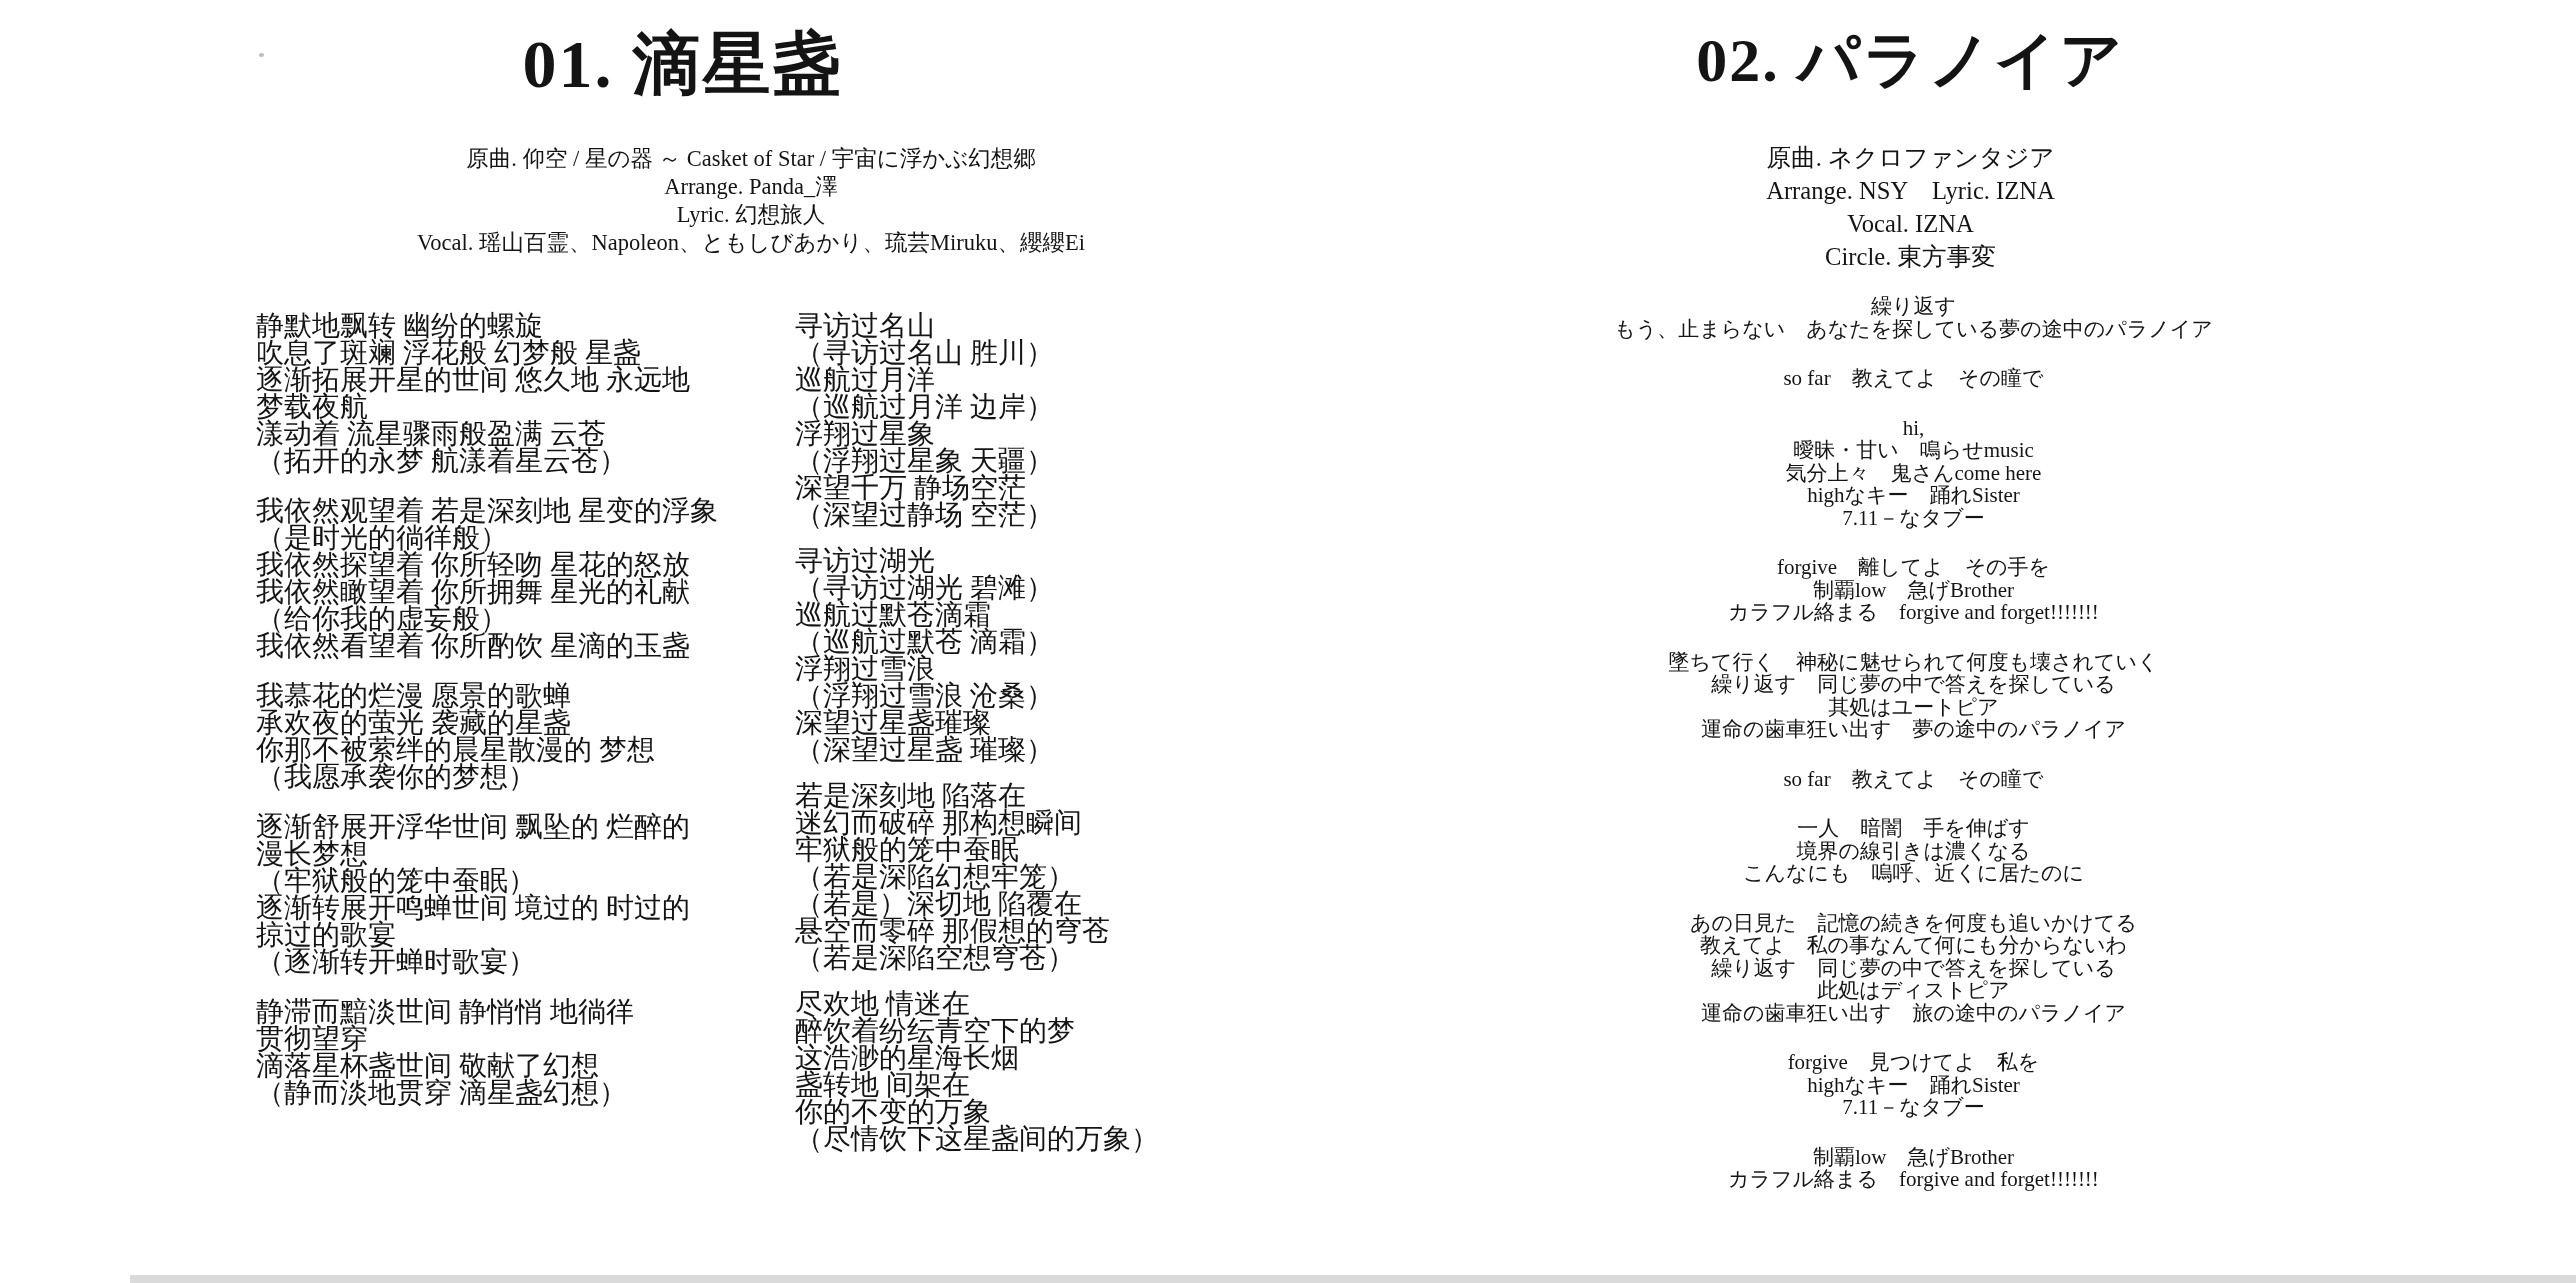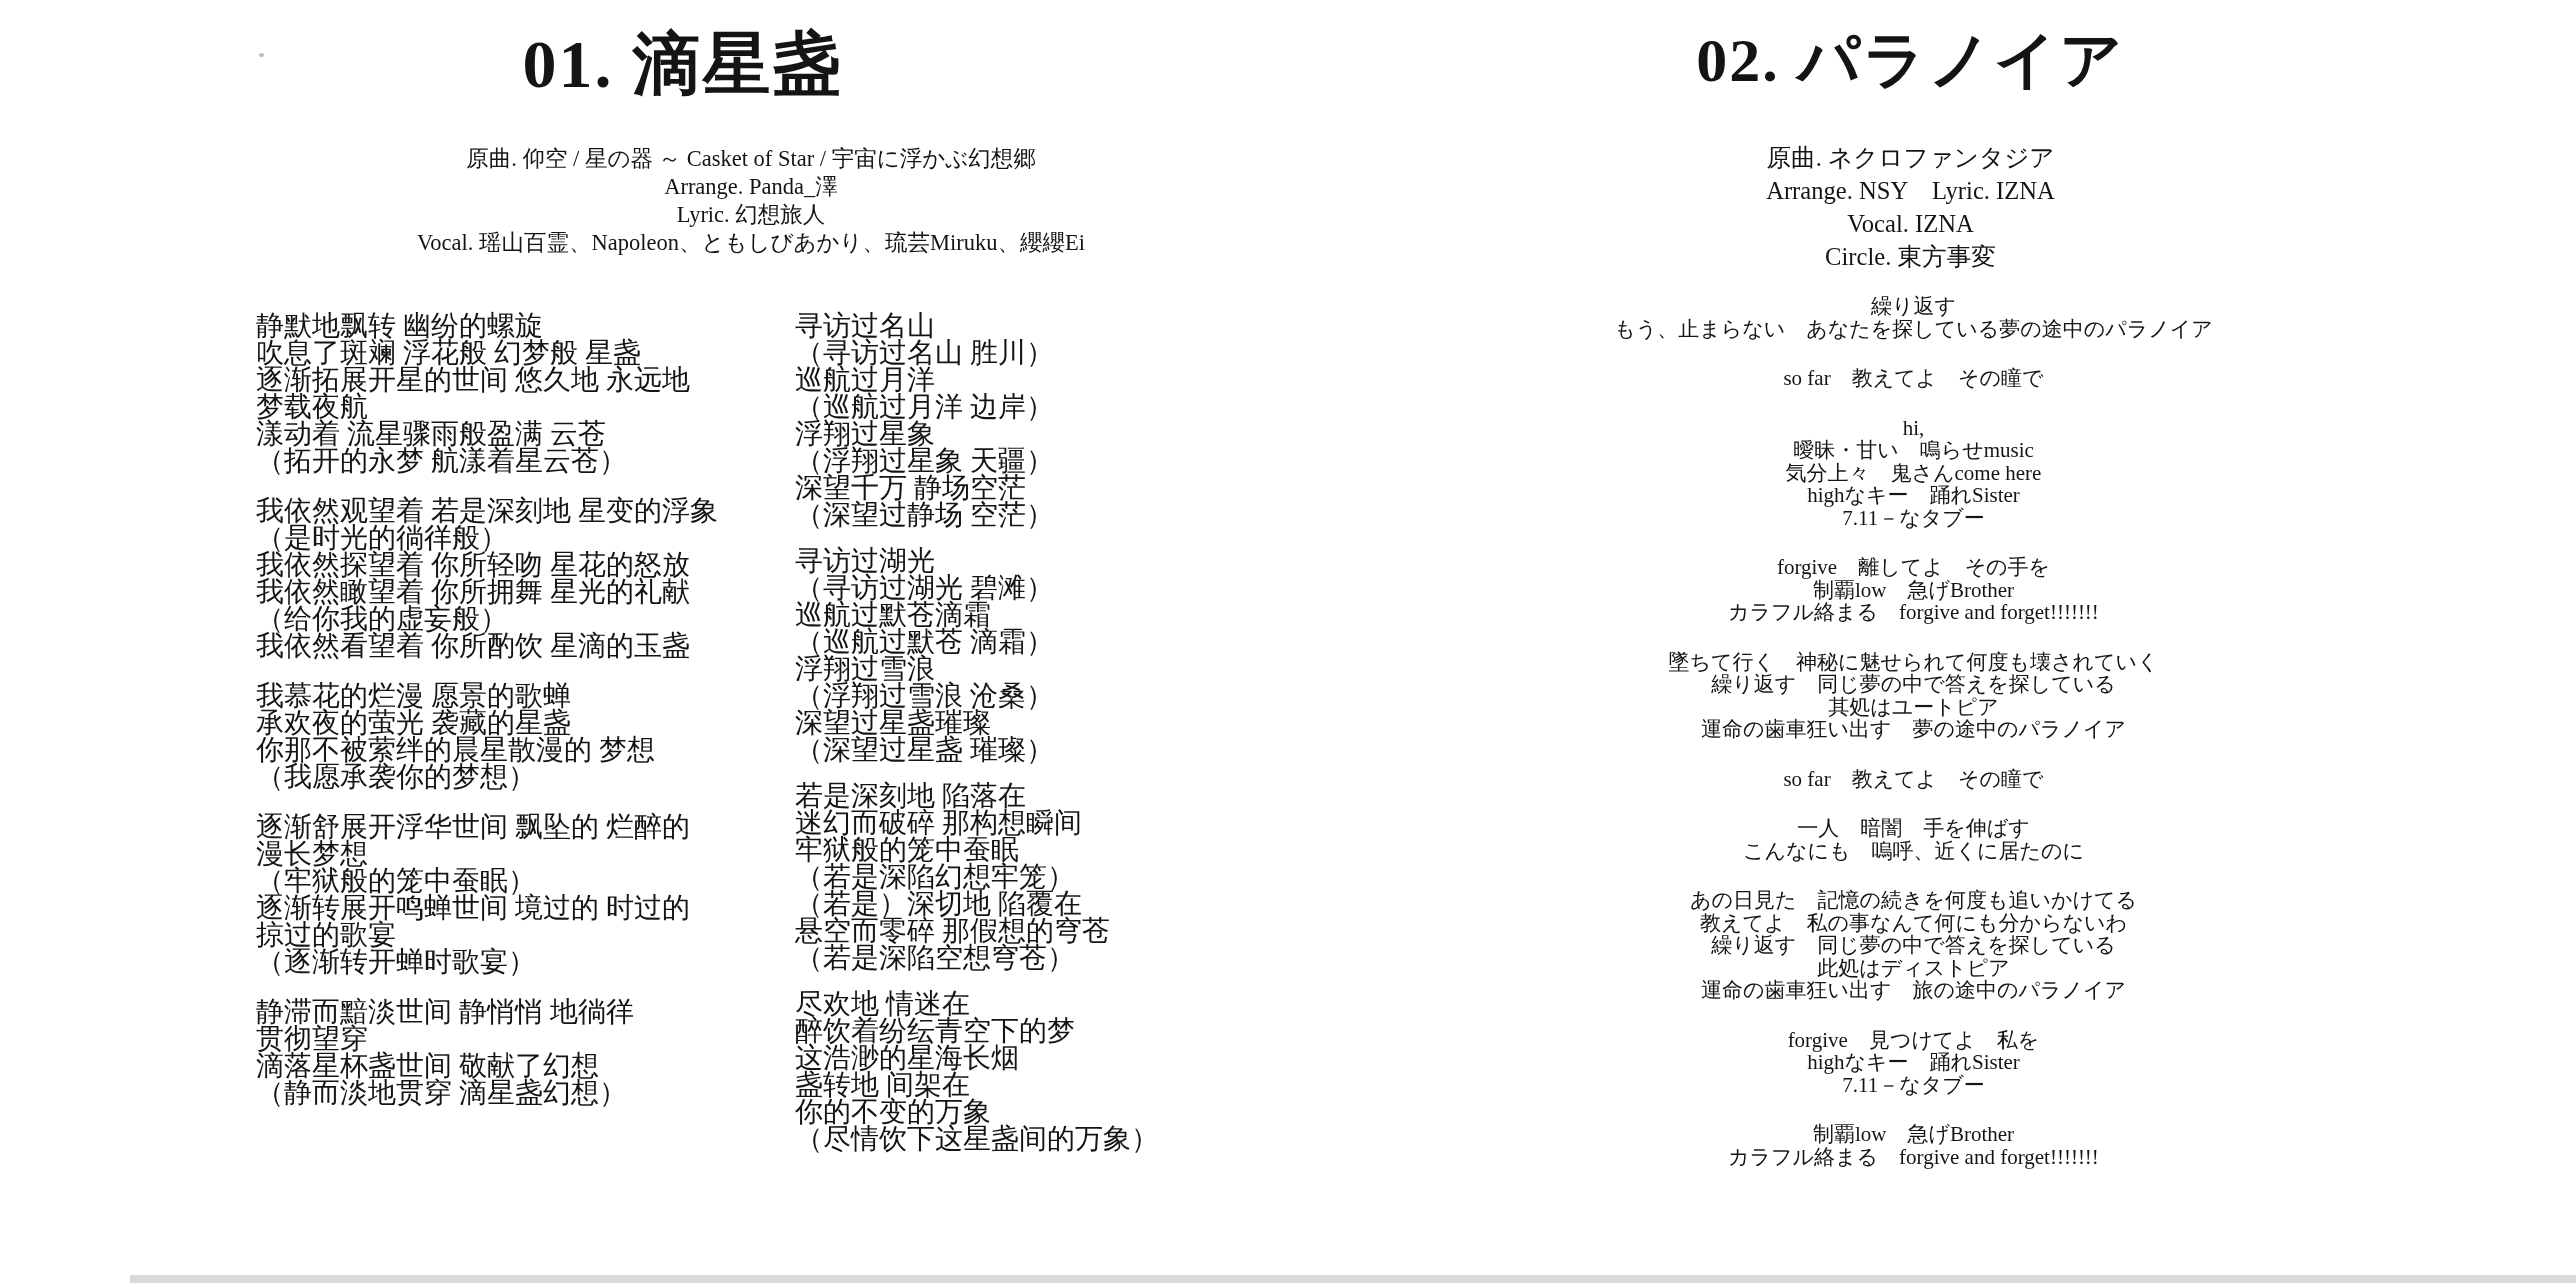--- a/index.html
+++ b/index.html
@@ -150,20 +150,21 @@
       <div class="line">墜ちて行く　神秘に魅せられて何度も壊されていく</div>
       <div class="line">繰り返す　同じ夢の中で答えを探している</div>
       <div class="line">其処はユートピア</div>
       <div class="line">運命の歯車狂い出す　夢の途中のパラノイア</div>
     </div>
     <div class="stanza">
       <div class="line">so far　教えてよ　その瞳で</div>
     </div>
     <div class="stanza">
       <div class="line">一人　暗闇　手を伸ばす</div>
+      <div class="line">境界の線引きは濃くなる</div>
       <div class="line">こんなにも　嗚呼、近くに居たのに</div>
     </div>
     <div class="stanza">
       <div class="line">あの日見た　記憶の続きを何度も追いかけてる</div>
       <div class="line">教えてよ　私の事なんて何にも分からないわ</div>
       <div class="line">繰り返す　同じ夢の中で答えを探している</div>
       <div class="line">此処はディストピア</div>
       <div class="line">運命の歯車狂い出す　旅の途中のパラノイア</div>
     </div>
     <div class="stanza">

